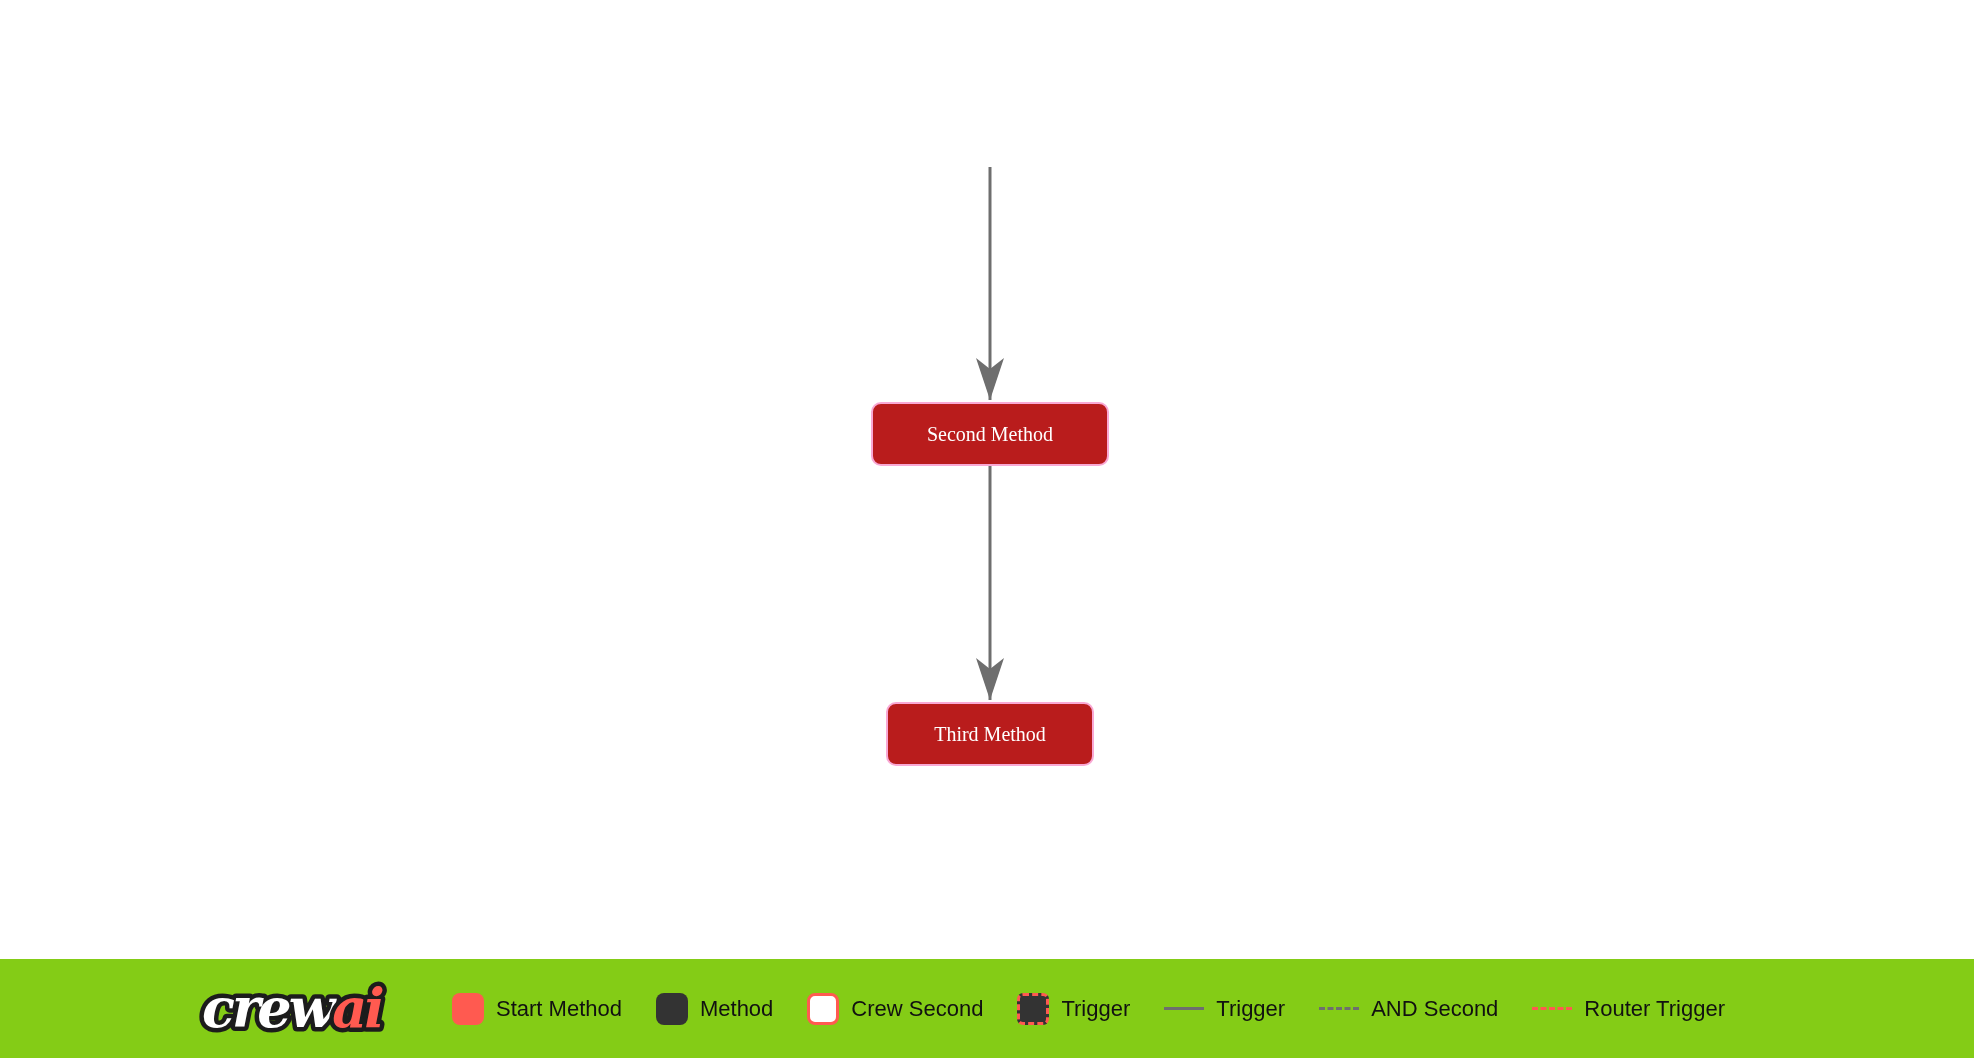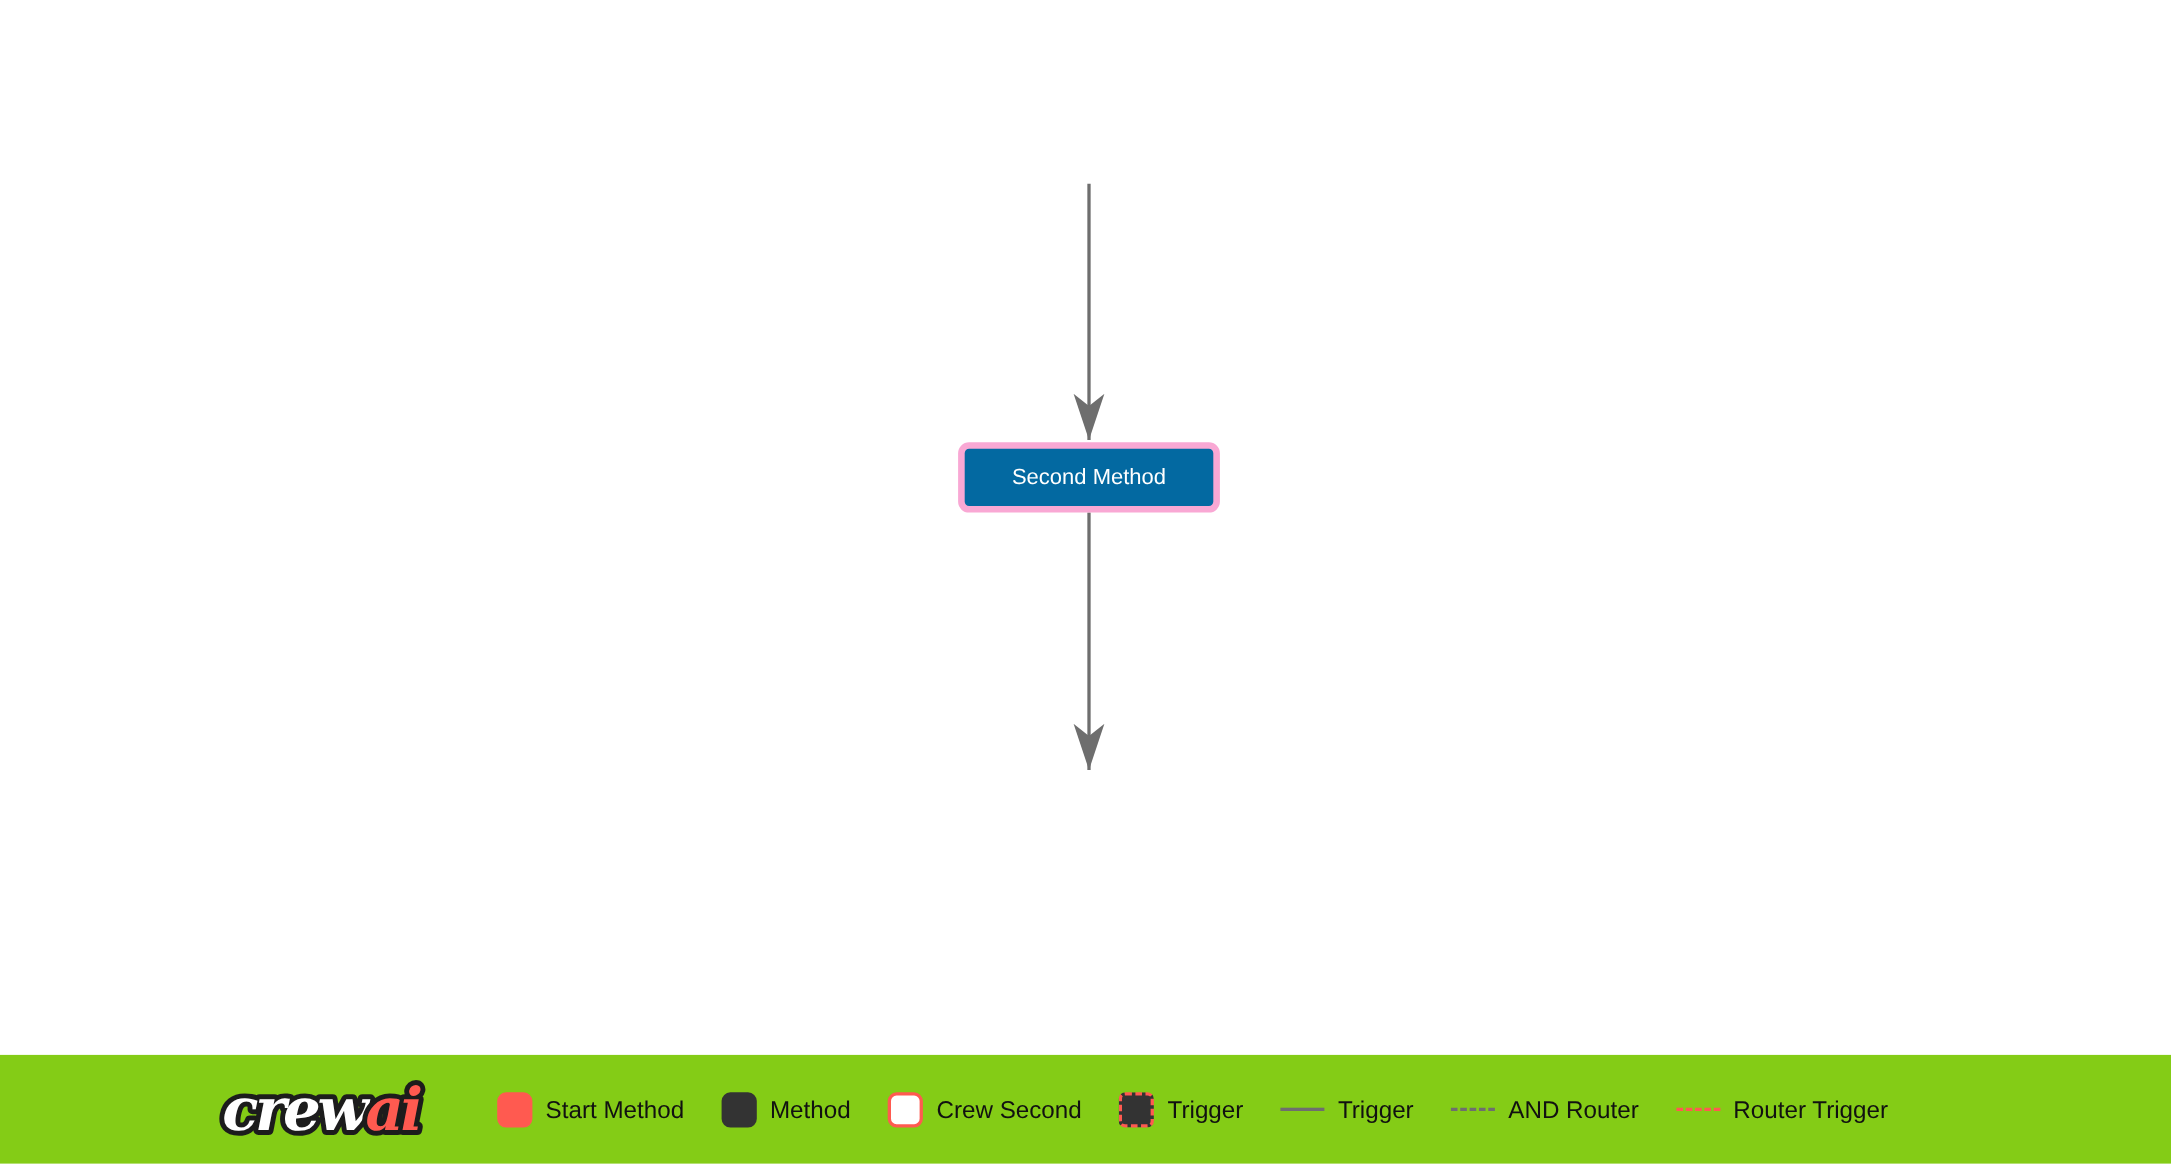--- a/index.html
+++ b/index.html
@@ -32,22 +32,23 @@
     font-size: 20px;
     white-space: nowrap;
     transform: translateX(-50%);
     cursor: pointer;
   }
   .node-start {
     background: #FF5A50;
     border: 2px solid #d9453c;
   }
   .node-method {
-    background: #0369a1;
-    border: 6px solid #f9a8d4;
+    background: #b91c1c;
+    border: 2px solid #f9a8d4;
+    font-family: Liberation Serif, serif;
   }
   #node-first  { left: 990px; top: 103px; width: 196px; }
   #node-second { left: 990px; top: 402px; width: 238px; }
   #node-third  { left: 990px; top: 702px; width: 208px; }
 
   
   .footer {
     position: absolute;
     left: 0; right: 0; bottom: 0;
     height: 99px;
@@ -107,20 +108,23 @@
         <path d="M0,2 L42,16 L0,30 L11,16 Z" fill="#6e6e6e"></path>
       </marker>
     </defs>
     <line x1="990" y1="167" x2="990" y2="400" stroke="#6e6e6e" stroke-width="3" marker-end="url(#arrowhead)"></line>
     <line x1="990" y1="466" x2="990" y2="700" stroke="#6e6e6e" stroke-width="3" marker-end="url(#arrowhead)"></line>
   </svg>
 
   <div id="node-second" class="node node-method">
     <span>Second Method</span>
   </div>
+  <div id="node-third" class="node node-method">
+    <span>Third Method</span>
+  </div>
 
 </div>
 
 <div class="footer">
 
   <svg class="logo" width="250" height="72" viewBox="0 0 250 72">
     <text x="6" y="54" font-family="DejaVu Serif, serif" font-style="italic" font-weight="bold" font-size="54" letter-spacing="-3" paint-order="stroke" stroke="#1c1c1c" stroke-width="9" stroke-linejoin="round">
       <tspan fill="#ffffff">crew</tspan><tspan fill="#FF5A50">ai</tspan>
     </text>
   </svg>
@@ -147,21 +151,21 @@
       <span>Trigger</span>
     </div>
 
     <div class="legend-item">
       <span class="line-swatch line-solid"></span>
       <span>Trigger</span>
     </div>
 
     <div class="legend-item">
       <span class="line-swatch line-dashed"></span>
-      <span>AND Router</span>
+      <span>AND Second</span>
     </div>
 
     <div class="legend-item">
       <span class="line-swatch line-dashed-red"></span>
       <span>Router Trigger</span>
     </div>
 
   </div>
 </div>
 

